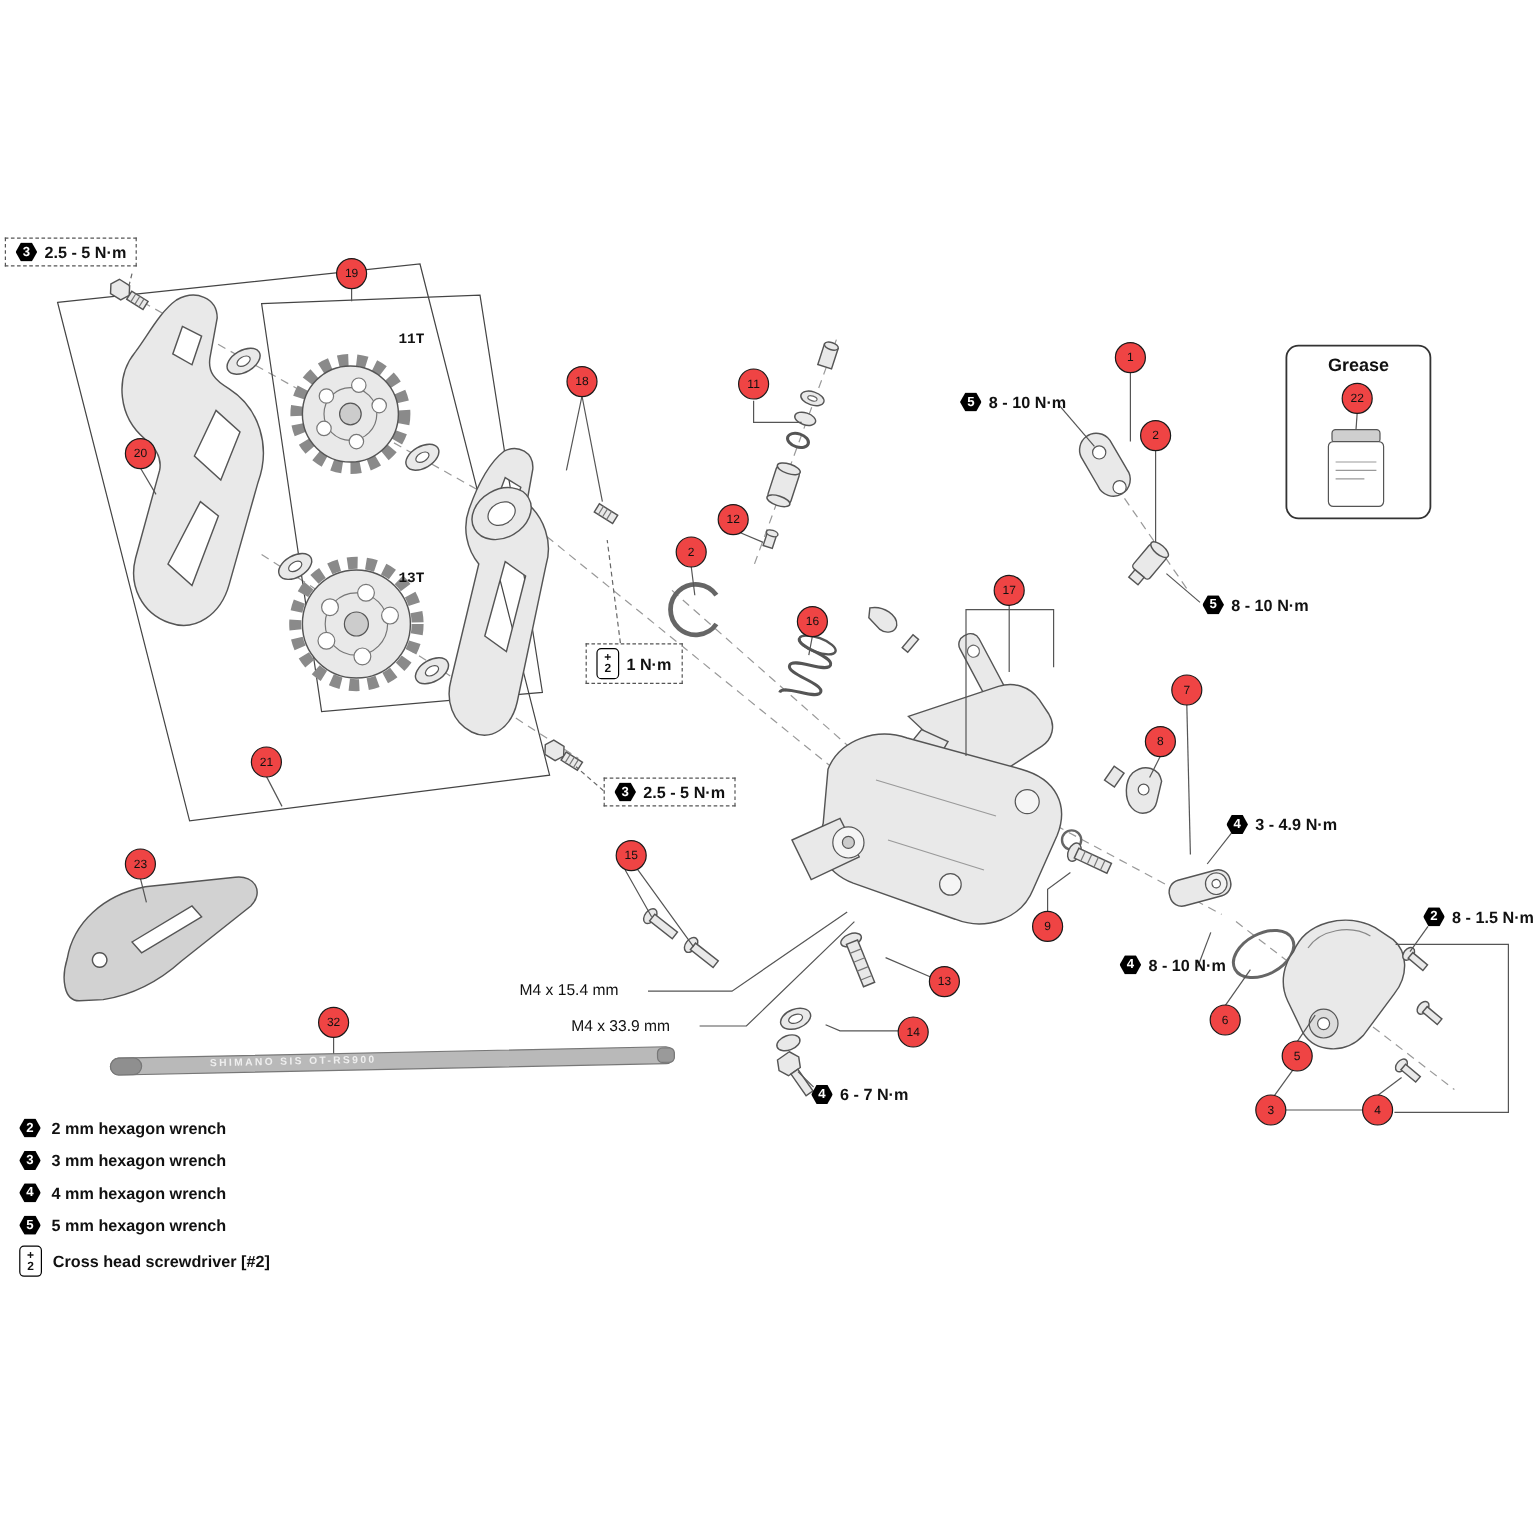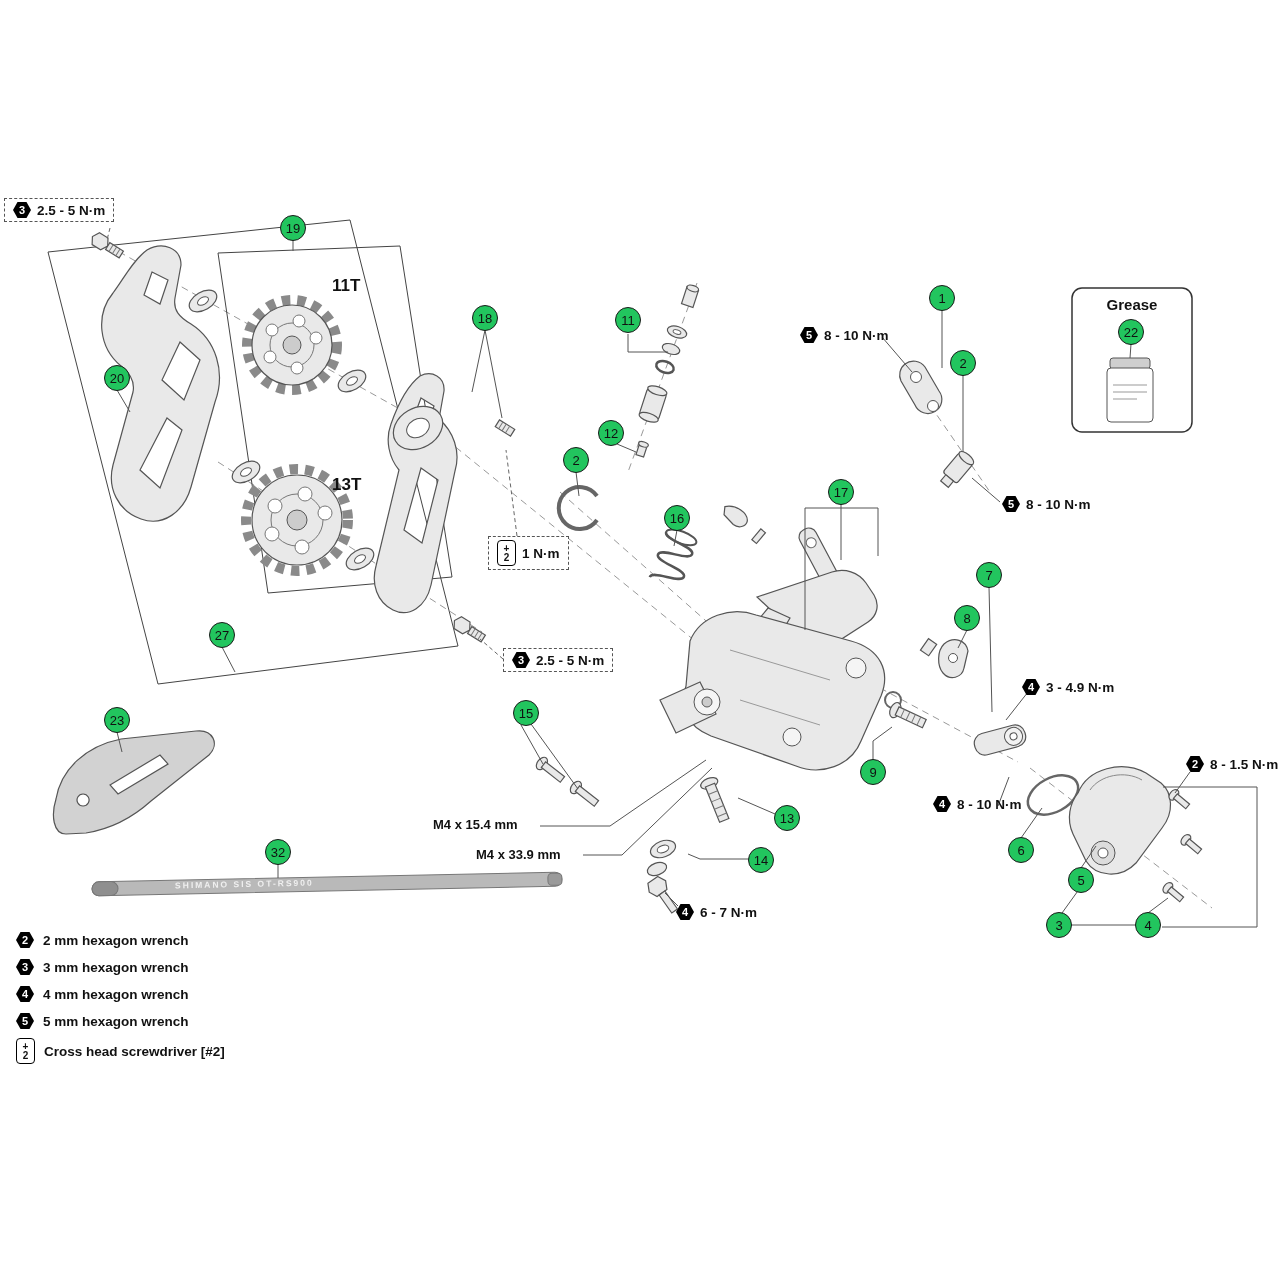--- a/index.html
+++ b/index.html
@@ -5,35 +5,35 @@
   html,body{margin:0;padding:0;background:#fff;}
   .stage{position:relative;width:1280px;height:1280px;background:#fff;overflow:hidden;
          font-family:"Liberation Sans", sans-serif;color:#111;}
   .art{position:absolute;left:0;top:0;}
   .part{fill:#e9e9e9;stroke:#555;stroke-width:1.2;}
   .part2{fill:#d2d2d2;stroke:#555;stroke-width:1.2;}
   .boxline{fill:none;stroke:#444;stroke-width:1;}
   .ldg{stroke:#555;stroke-width:1;fill:none;}
   .dldg{stroke:#666;stroke-width:1;fill:none;stroke-dasharray:4 3;}
   .callout{position:absolute;width:24px;height:24px;border:1.4px solid #1a1a1a;border-radius:50%;
-           background:#22c55e;display:flex;align-items:center;justify-content:center;
-           font-size:13px;transform:translate(-50%,-50%);z-index:5;}
+           background:#ef4444;display:flex;align-items:center;justify-content:center;
+           font-size:10px;transform:translate(-50%,-50%);z-index:5;}
   .torque{position:absolute;display:flex;align-items:center;gap:6px;font-size:13.5px;
           font-weight:bold;white-space:nowrap;z-index:5;}
   .torque.boxed{border:1.5px dashed #555;padding:3px 8px;background:#fff;}
   .hex{width:18px;height:16px;clip-path:polygon(25% 0,75% 0,100% 50%,75% 100%,25% 100%,0 50%);
        background:#000;color:#fff;font-size:11px;font-weight:bold;display:inline-flex;
        align-items:center;justify-content:center;flex:none;}
   .sd{width:17px;height:24px;border:1.4px solid #000;border-radius:4px;display:inline-flex;
       flex-direction:column;align-items:center;justify-content:center;line-height:1;
       background:#fff;flex:none;}
   .sd .sym{font-size:10px;font-weight:900;margin-bottom:-1px;}
   .sd .num{font-size:10px;font-weight:bold;}
-  .plabel{position:absolute;font-weight:bold;font-size:17px;z-index:5;white-space:nowrap;}
-  .mlabel{position:absolute;font-weight:bold;font-size:13px;z-index:5;white-space:nowrap;}
+  .plabel{position:absolute;font-weight:bold;font-size:12px;z-index:5;white-space:nowrap;font-family:Liberation Mono, monospace;}
+  .mlabel{position:absolute;font-weight:normal;font-size:13px;z-index:5;white-space:nowrap;}
   .grease-title{position:absolute;left:1072px;top:296px;width:120px;text-align:center;
                 font-weight:bold;font-size:15px;z-index:6;}
   .cable-print{position:absolute;left:175px;top:879px;font-size:8.5px;letter-spacing:2px;
                color:#efefef;transform:rotate(-1.2deg);z-index:6;font-weight:bold;}
   .legend{position:absolute;left:16px;top:930px;display:flex;flex-direction:column;gap:7px;
           font-size:13.5px;font-weight:bold;z-index:5;}
   .legend-row{display:flex;align-items:center;gap:9px;height:20px;}
 </style>
 </head>
 <body>
@@ -353,21 +353,21 @@
   <div class="callout" style="left:628px;top:320px">11</div>
   <div class="callout" style="left:611px;top:433px">12</div>
   <div class="callout" style="left:787px;top:818px">13</div>
   <div class="callout" style="left:761px;top:860px">14</div>
   <div class="callout" style="left:526px;top:713px">15</div>
   <div class="callout" style="left:677px;top:518px">16</div>
   <div class="callout" style="left:576px;top:460px">2</div>
   <div class="callout" style="left:485px;top:318px">18</div>
   <div class="callout" style="left:293px;top:228px">19</div>
   <div class="callout" style="left:117px;top:378px">20</div>
-  <div class="callout" style="left:222px;top:635px">27</div>
+  <div class="callout" style="left:222px;top:635px">21</div>
   <div class="callout" style="left:1131px;top:332px">22</div>
   <div class="callout" style="left:117px;top:720px">23</div>
   <div class="callout" style="left:278px;top:852px">32</div>
 
   <div class="torque boxed" style="left:4px;top:198px">
     <span class="hex">3</span>
     <span>2.5 - 5 N·m</span>
   </div>
   <div class="torque" style="left:800px;top:327px">
     <span class="hex">5</span>

